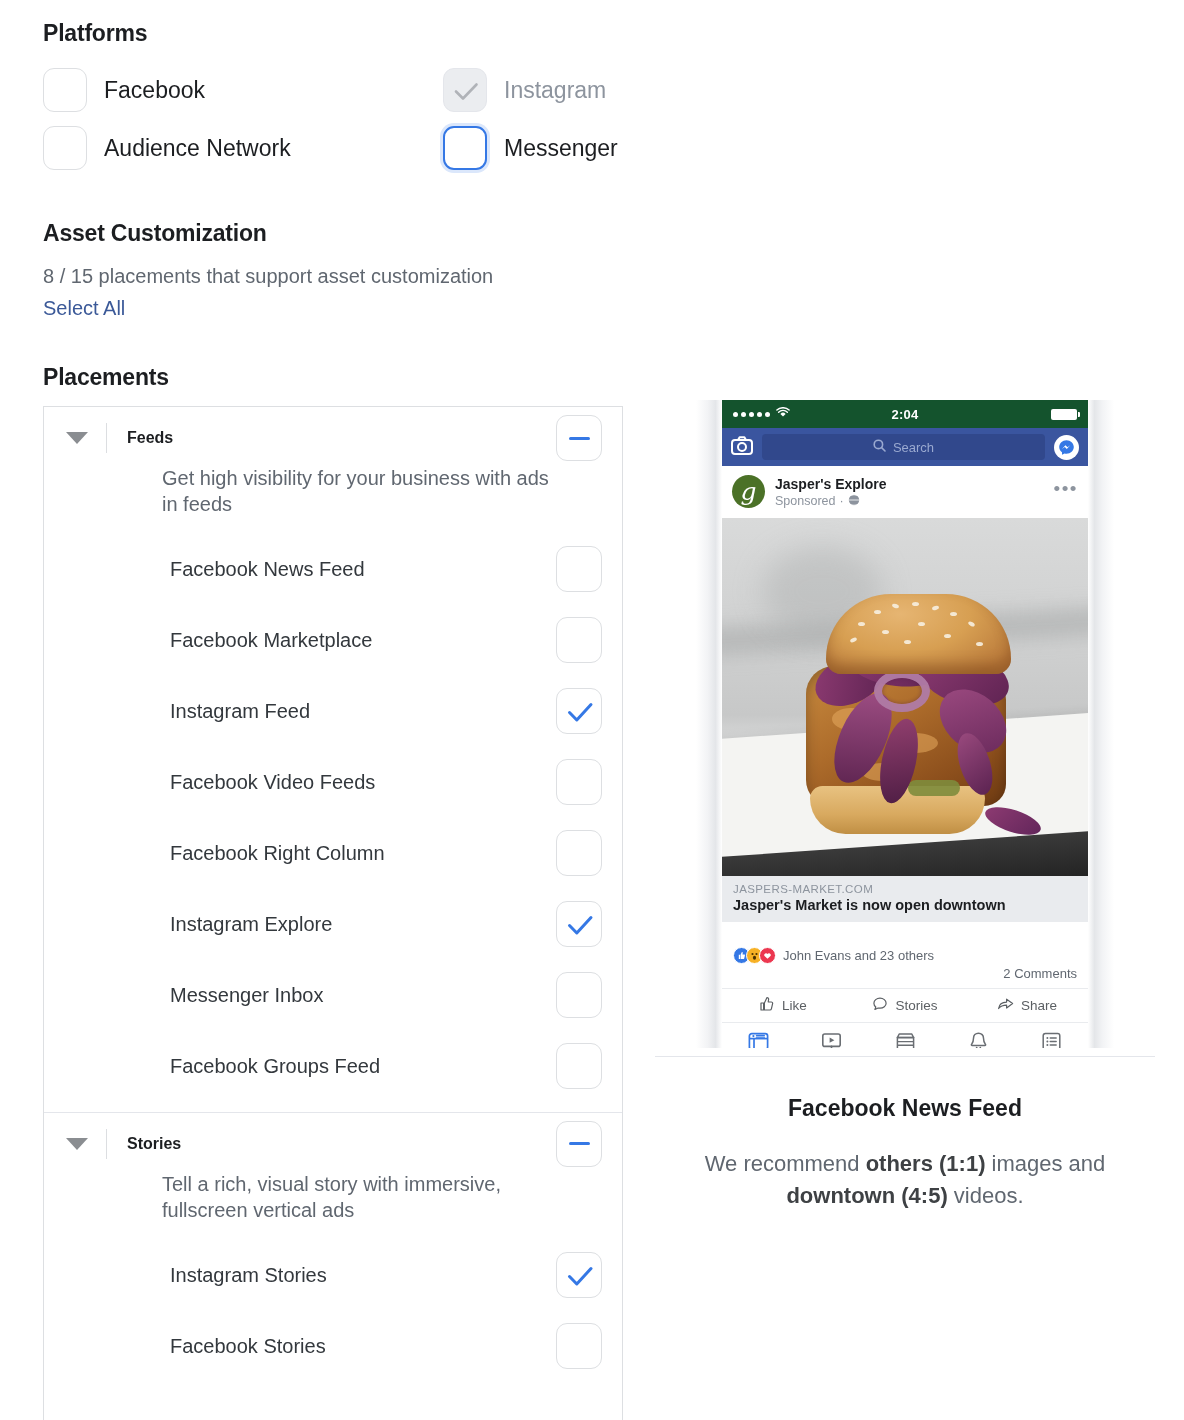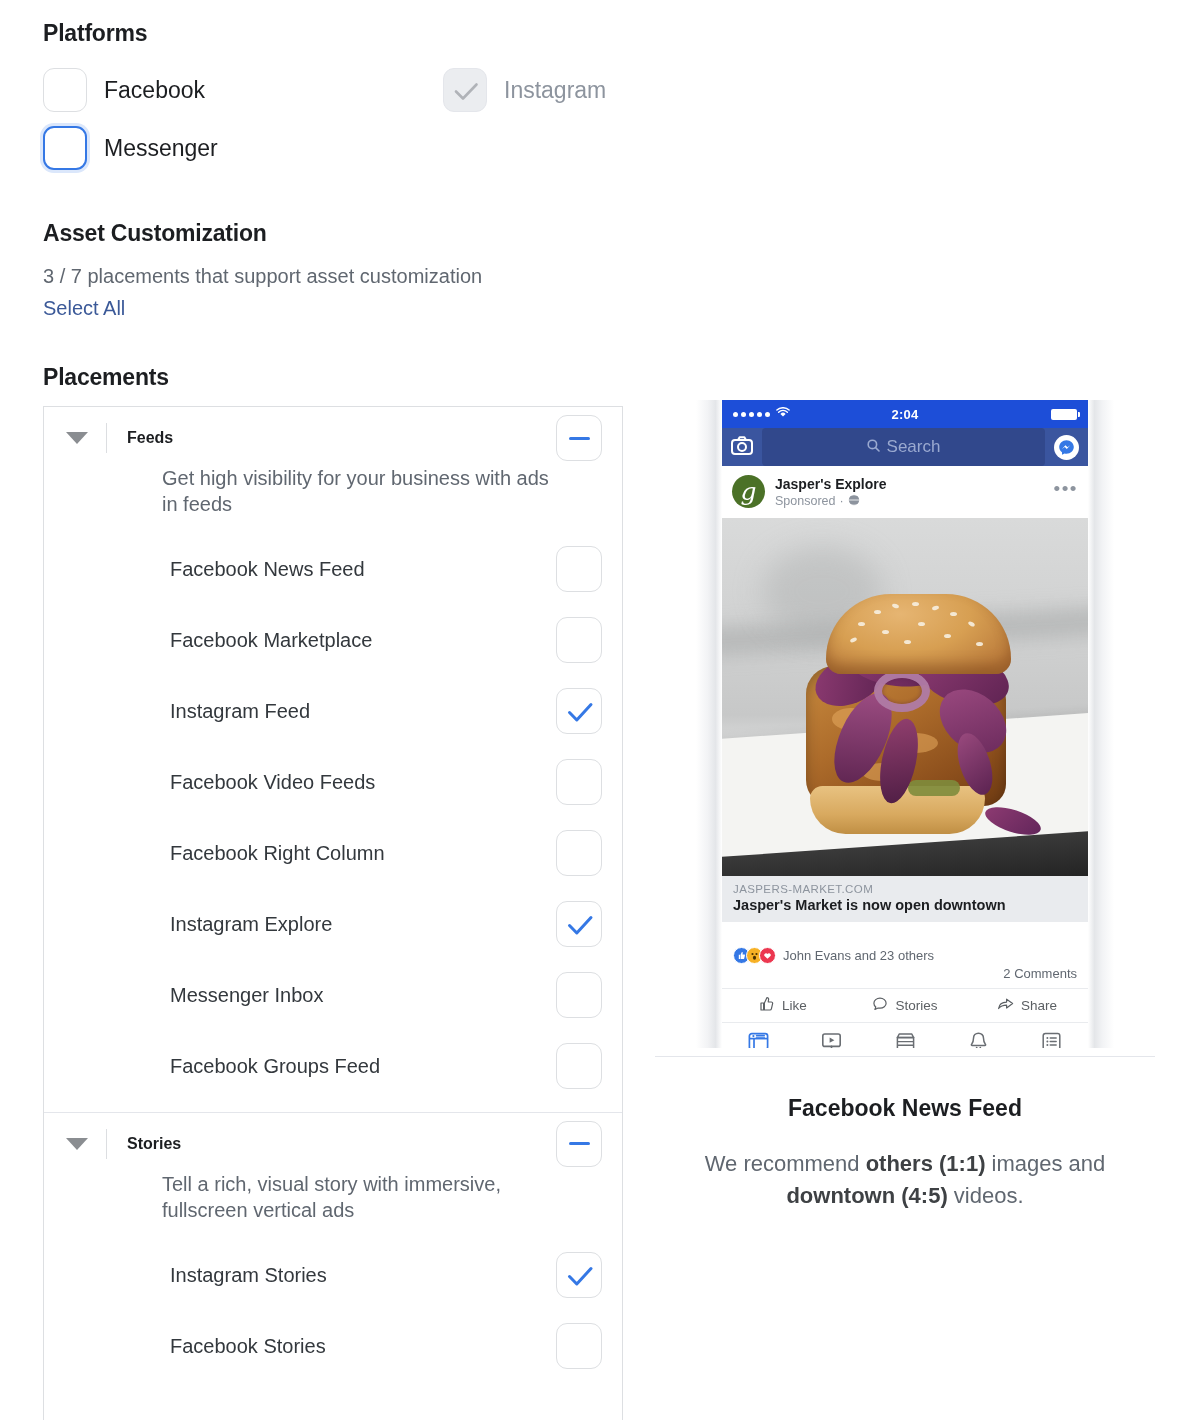--- a/index.html
+++ b/index.html
@@ -120,21 +120,21 @@
   }
   .phone-bezel-l { left: 0; }
   .phone-bezel-r { right: 0; transform: scaleX(-1); }
 
   .screen {
     position: absolute; left: 26px; top: 0; width: 366px; height: 648px;
     background: #fff; overflow: hidden;
   }
 
   .statusbar {
-    height: 28px; background: #1d4ed8;
+    height: 28px; background: #14532d;
     display: flex; align-items: center; padding: 0 11px;
     color: #fff; font-size: 12px; position: relative;
   }
   .dots { display: flex; gap: 3px; align-items: center; }
   .dots i { width: 5px; height: 5px; border-radius: 50%; background: #fff; display: block; }
   .wifi { margin-left: 6px; }
   .clock {
     position: absolute; left: 0; right: 0; text-align: center;
     font-size: 13px; font-weight: bold; letter-spacing: 0.2px;
   }
@@ -145,23 +145,23 @@
   .battery::after {
     content: ""; position: absolute; right: -3px; top: 3px;
     width: 2px; height: 5px; background: #fff; border-radius: 0 1px 1px 0;
   }
 
   .fbheader {
     height: 38px; background: #3a559f;
     display: flex; align-items: center; gap: 9px; padding: 0 9px;
   }
   .searchbar {
-    flex: 1; height: 38px; background: #31488c; border-radius: 4px;
+    flex: 1; height: 26px; background: #31488c; border-radius: 4px;
     display: flex; align-items: center; justify-content: center; gap: 7px;
-    color: #9aa9d0; font-size: 17px;
+    color: #9aa9d0; font-size: 13px;
   }
   .msgr-ic {
     width: 25px; height: 25px; border-radius: 50%; background: #fff;
     display: flex; align-items: center; justify-content: center;
   }
 
   .post-head { display: flex; align-items: center; padding: 9px 10px; background: #fff; }
   .avatar {
     width: 33px; height: 33px; border-radius: 50%;
     background: #4b7127; flex: 0 0 auto;
@@ -255,30 +255,34 @@
 
       <div class="platform-row">
         <span class="cbx disabled">
           <svg viewBox="0 0 44 44" aria-hidden="true">
               <path d="M12 22.5 L19 29.5 L32.5 15.5" fill="none" stroke="#b0b3b8" stroke-width="2.6" stroke-linecap="round" stroke-linejoin="round"></path>
             </svg>
         </span>
         <span class="platform-label disabled">Instagram</span>
       </div>
 
+      <div class="platform-row">
+        <span class="cbx"></span>
+        <span class="platform-label">Audience Network</span>
+      </div>
 
       <div class="platform-row">
         <span class="cbx focus"></span>
         <span class="platform-label">Messenger</span>
       </div>
 
     </div>
 
     <div class="section-title" id="asset-title">Asset Customization</div>
-    <div id="asset-sub">3 / 7 placements that support asset customization</div>
+    <div id="asset-sub">8 / 15 placements that support asset customization</div>
     <div id="select-all">Select All</div>
 
     <div class="section-title" id="placements-title">Placements</div>
 
     <div class="panel">
 
       <div class="group">
         <div class="group-head">
           <span class="caret"></span>
           <span class="vdivider"></span>

